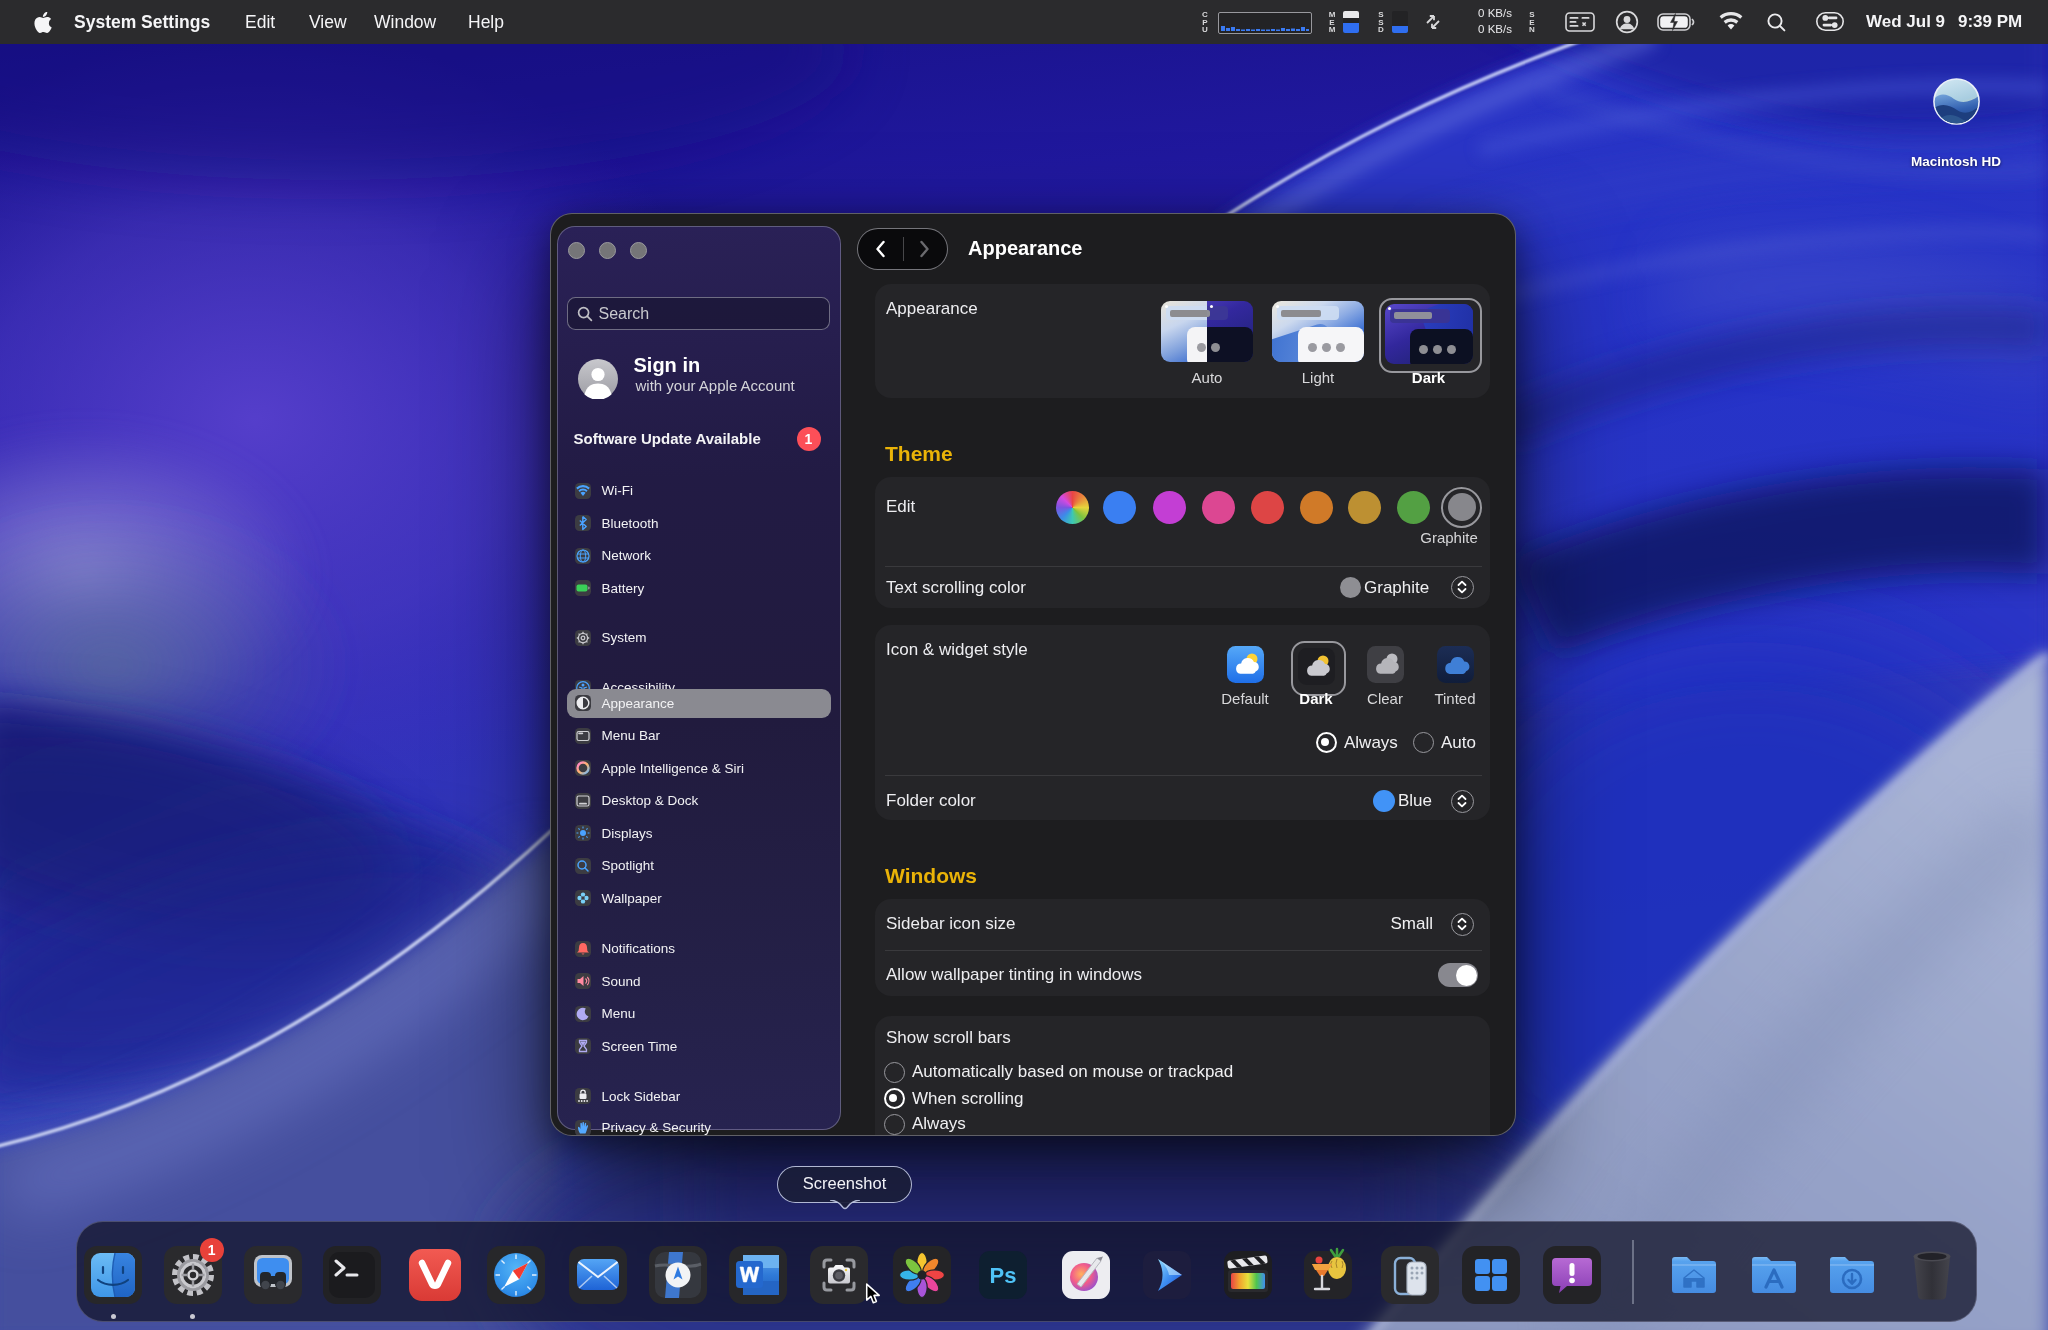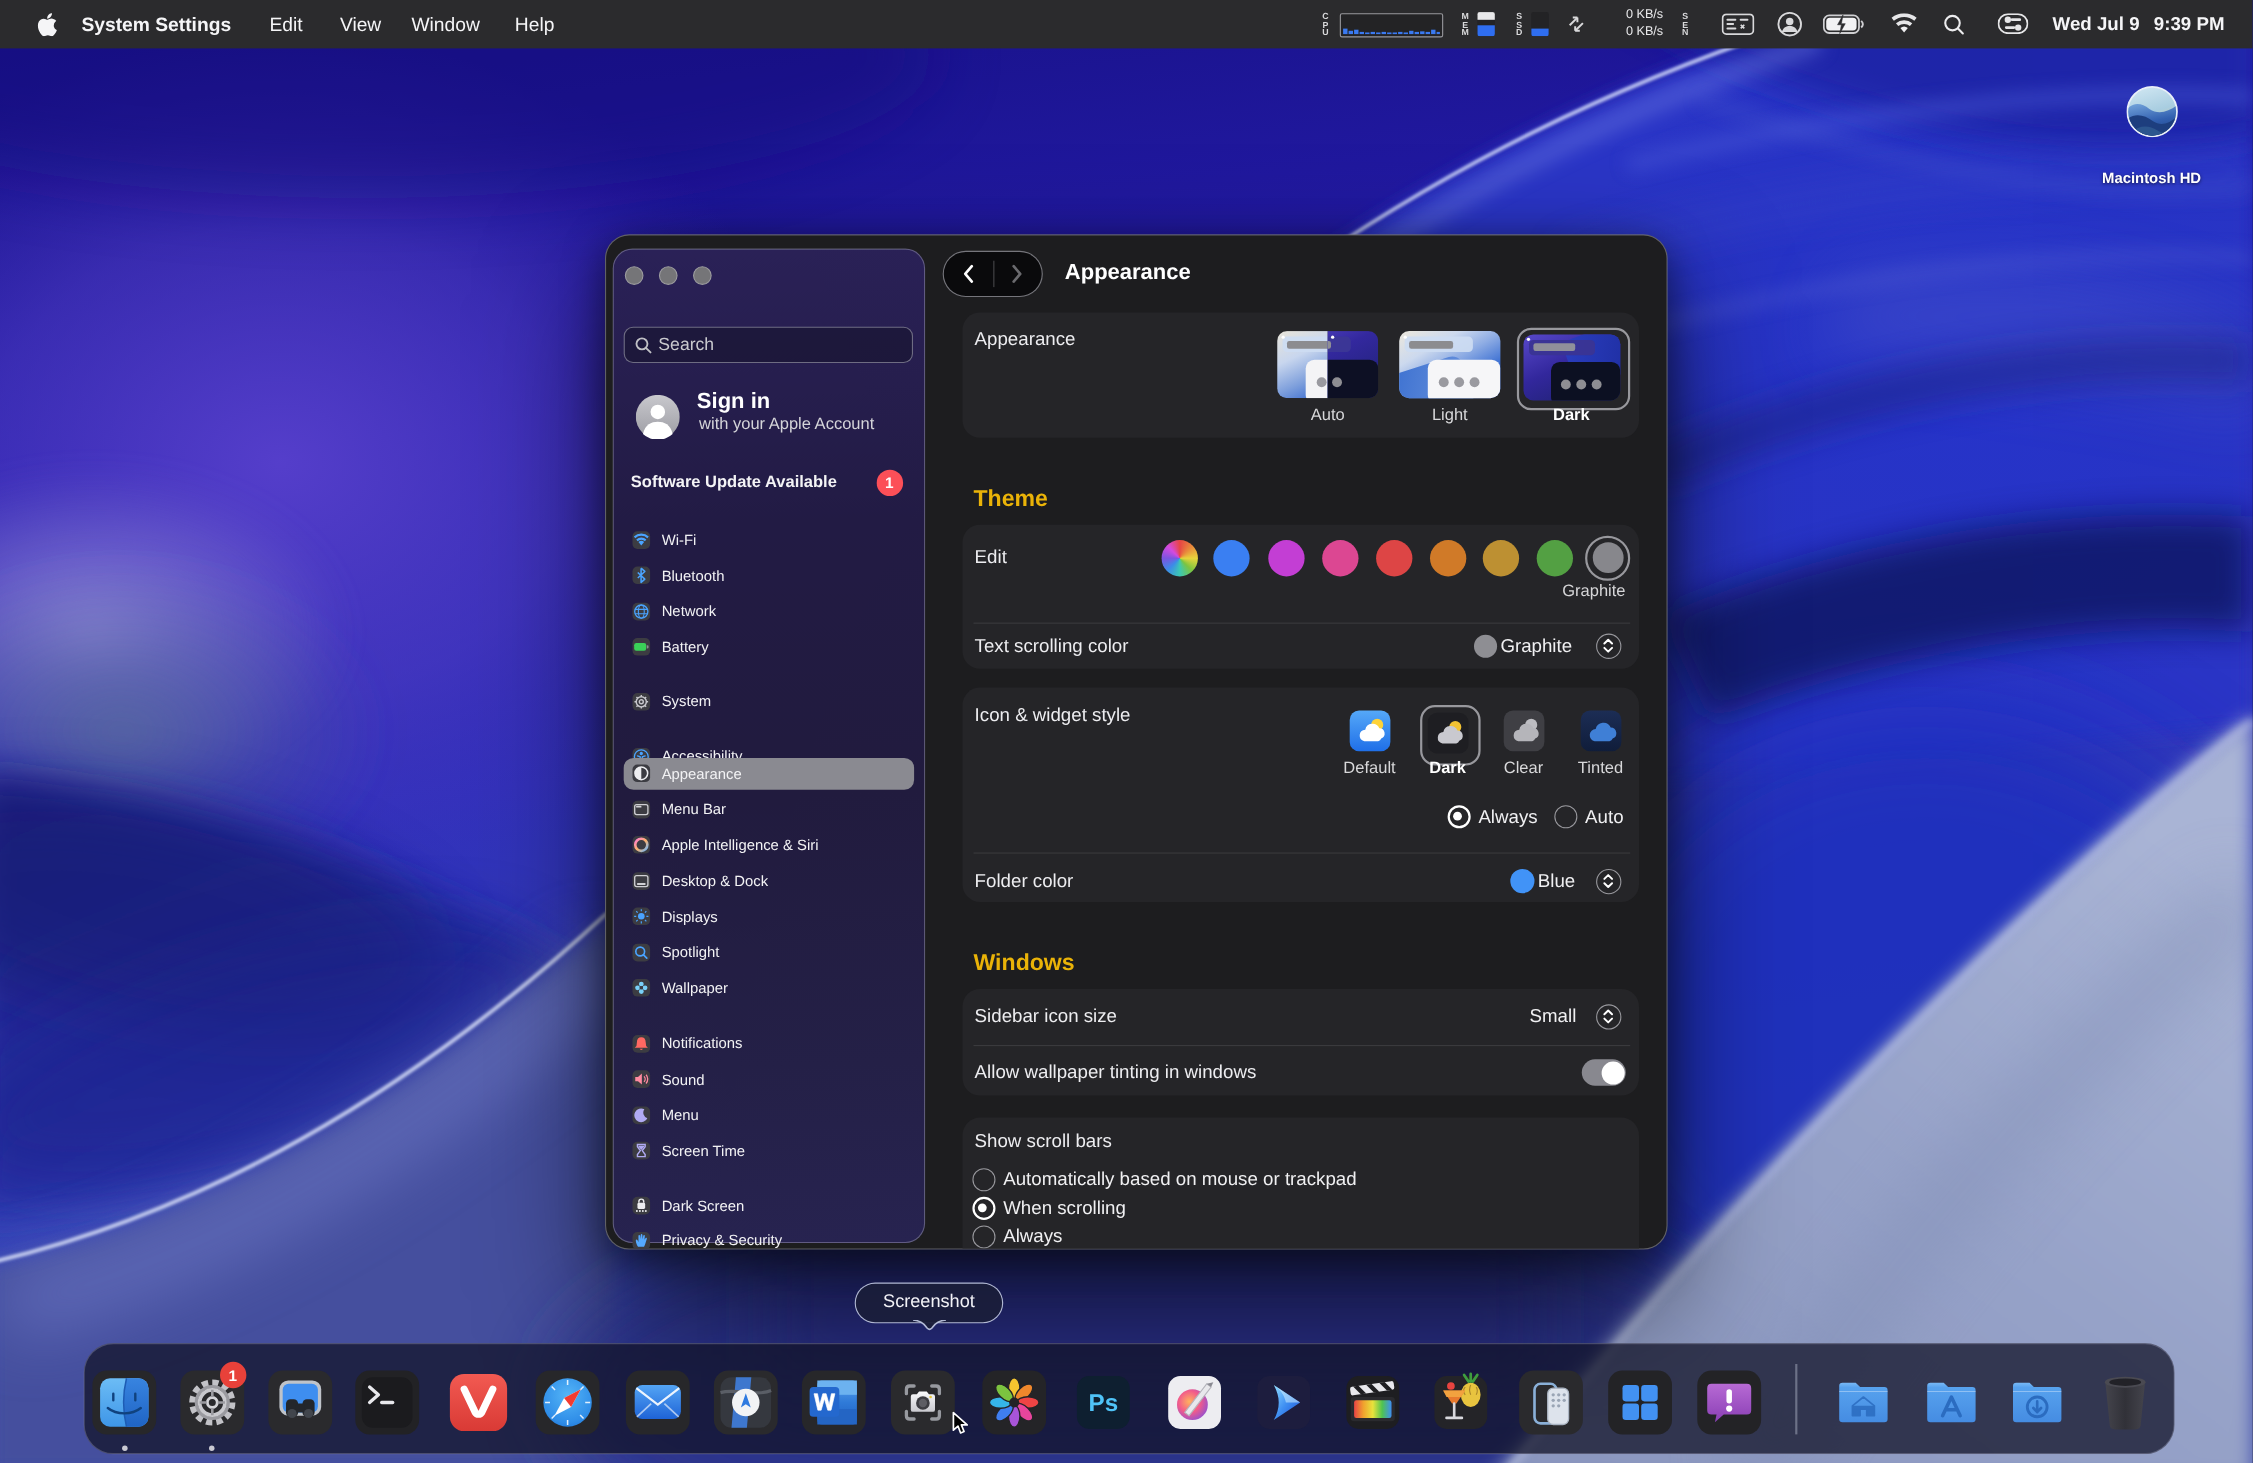--- a/index.html
+++ b/index.html
@@ -461,21 +461,21 @@
               <rect x="4.5" y="5.5" width="7" height="5.5" rx="1.2" fill="#ededf0"></rect>
               <path d="M5.8,5.5 V4.3 a2.2,2.2 0 0 1 4.4,0 V5.5" fill="none" stroke="#ededf0" stroke-width="1.3"></path>
               <g fill="#ededf0">
                 <circle cx="4" cy="13" r="0.9"></circle>
                 <circle cx="6.7" cy="13" r="0.9"></circle>
                 <circle cx="9.4" cy="13" r="0.9"></circle>
                 <circle cx="12.1" cy="13" r="0.9"></circle>
               </g>
             </svg>
           </span>
-          <span class="lb">Dark Screen</span>
+          <span class="lb">Lock Sidebar</span>
         </div>
     <div class="srow" style="top:886.4px;">
           <span class="ic">
             <svg width="16" height="16" viewBox="0 0 16 16" style="position:absolute;left:0;top:0;">
               <path d="M5,13.5 C3.8,11.5 3,9.5 3,7.5 C3,6.7 4.2,6.5 4.6,7.4 L5.4,9 L5.4,3.4 C5.4,2.4 6.8,2.4 6.9,3.4 L7.1,6.5 L7.5,2.6 C7.6,1.6 9,1.7 9,2.7 L9.1,6.6 L9.8,3.4 C10,2.5 11.3,2.7 11.2,3.7 L10.9,7 L11.8,5.6 C12.3,4.8 13.4,5.4 13,6.3 C12.2,8.5 11.6,11.5 10.5,13.5 Z" fill="#54a9ff"></path>
             </svg>
           </span>
           <span class="lb">Privacy &amp; Security</span>
         </div>
       </div>

